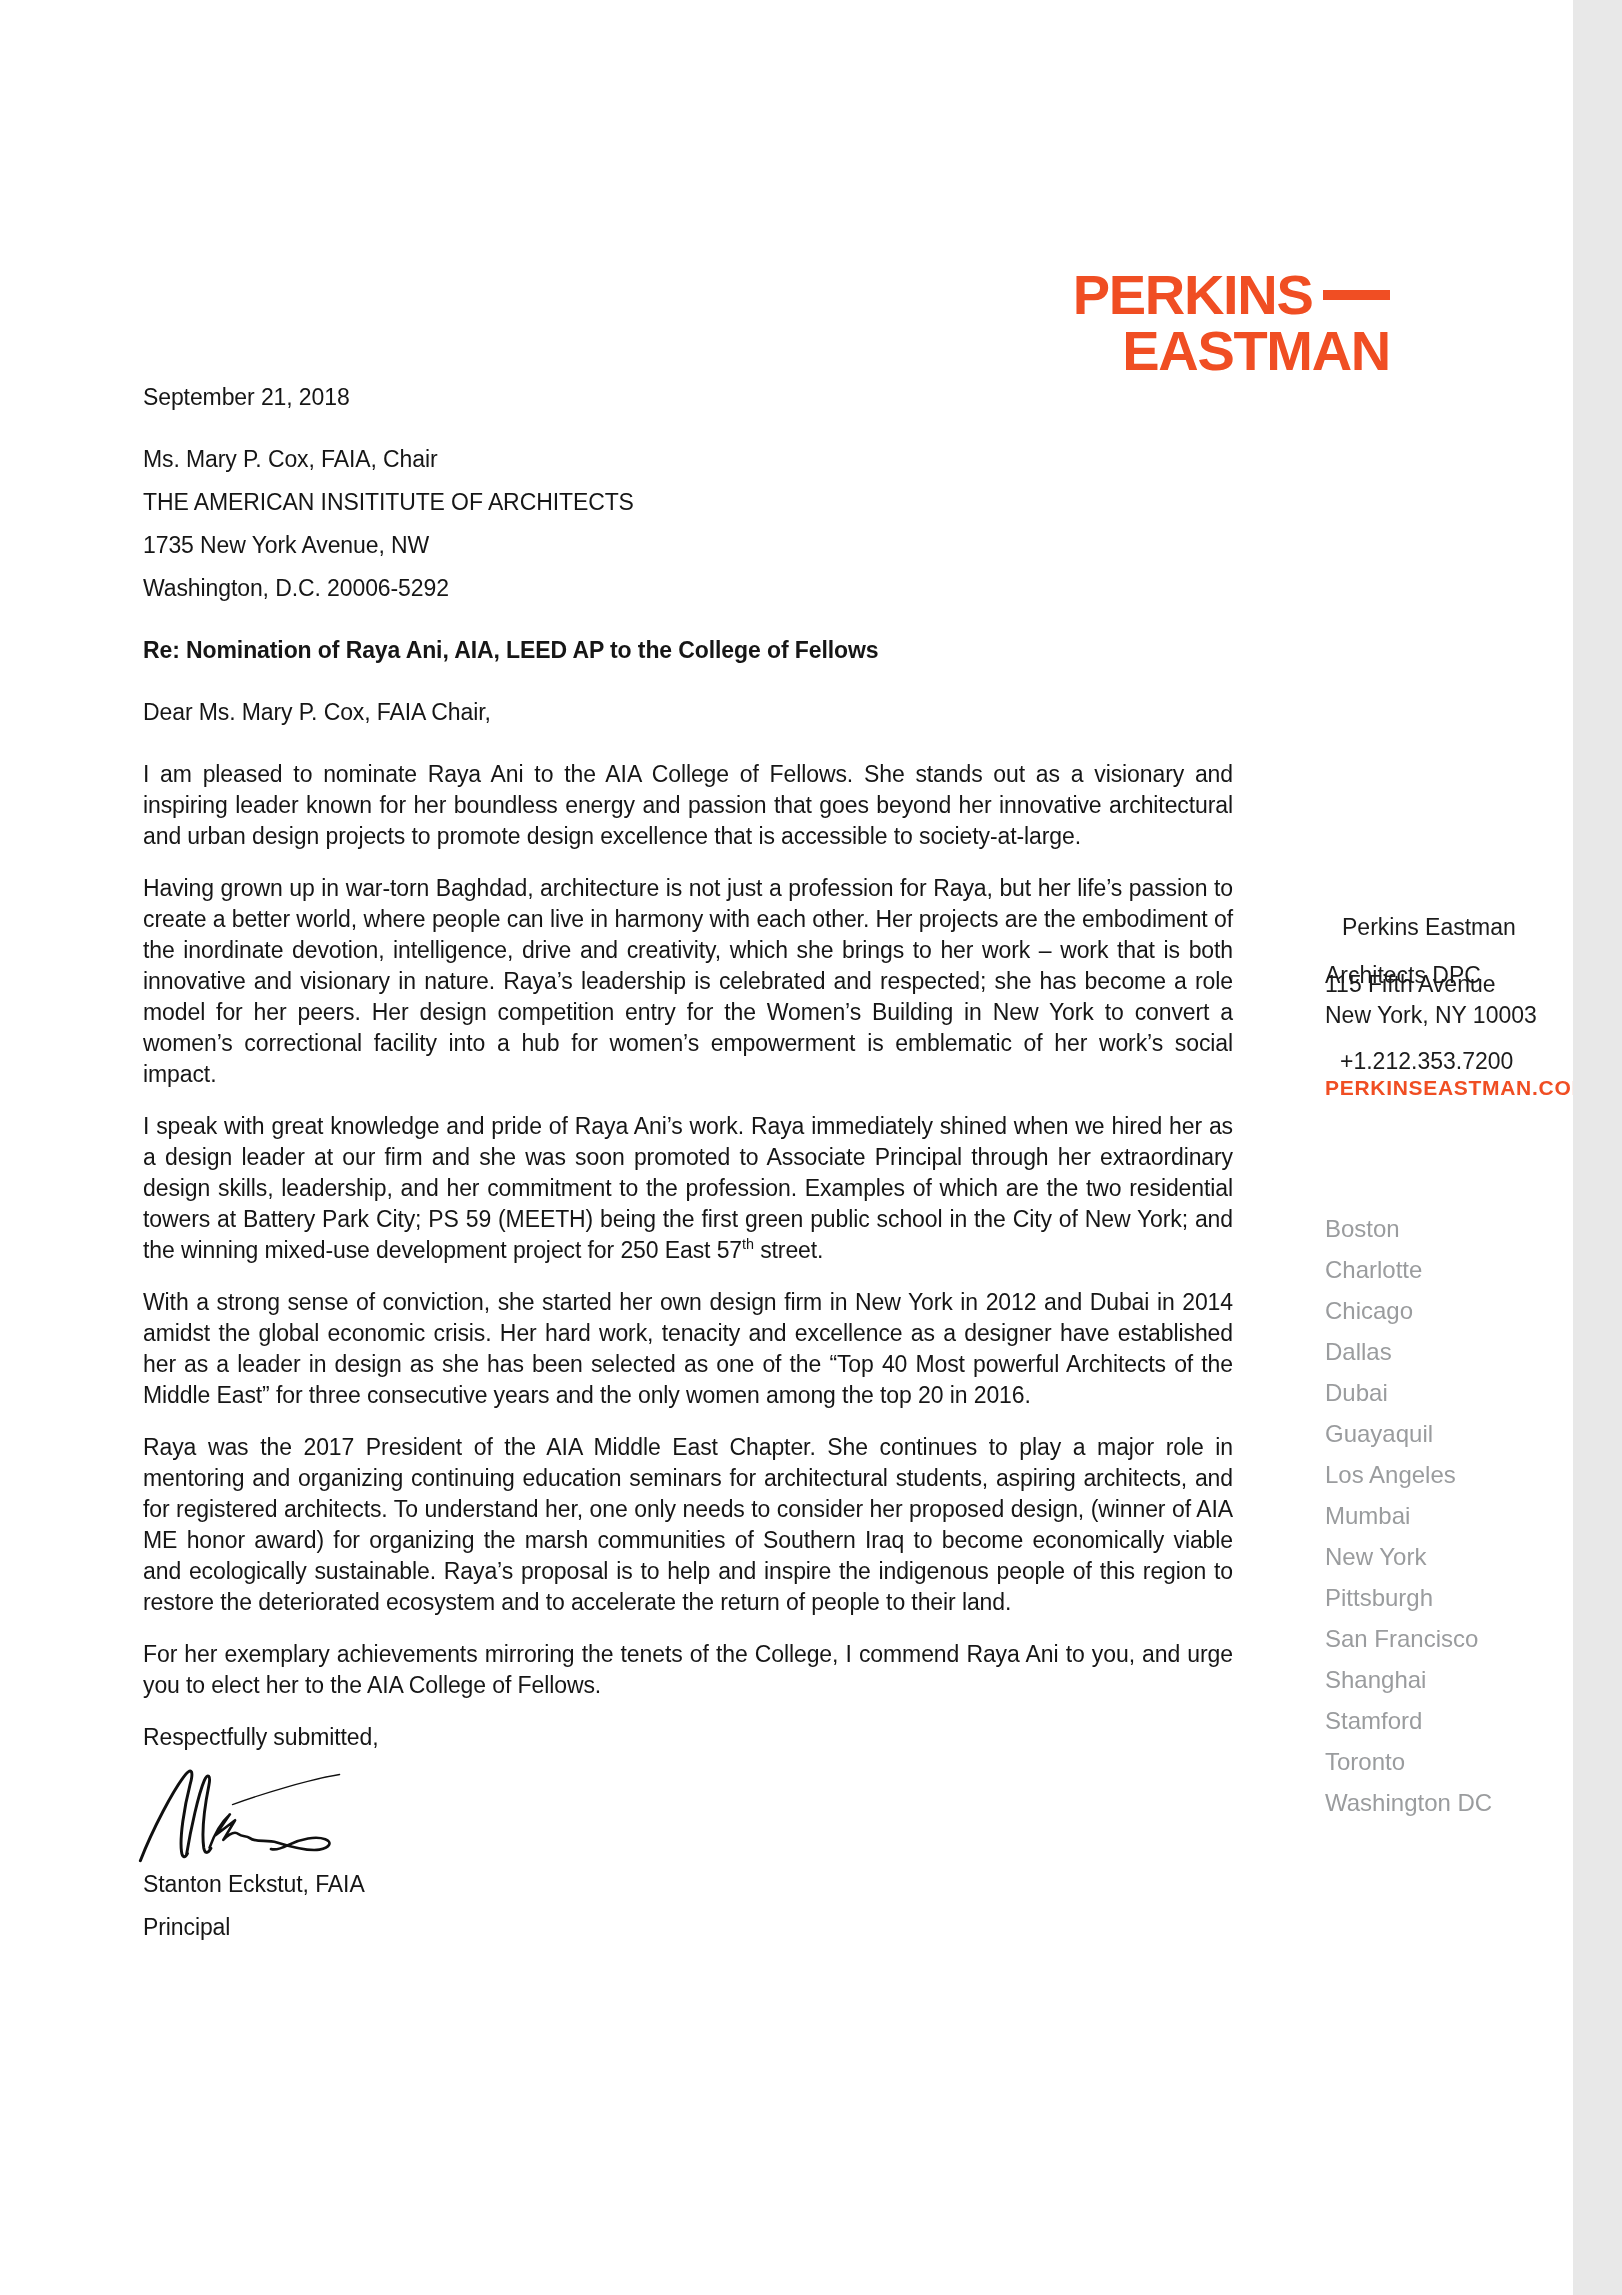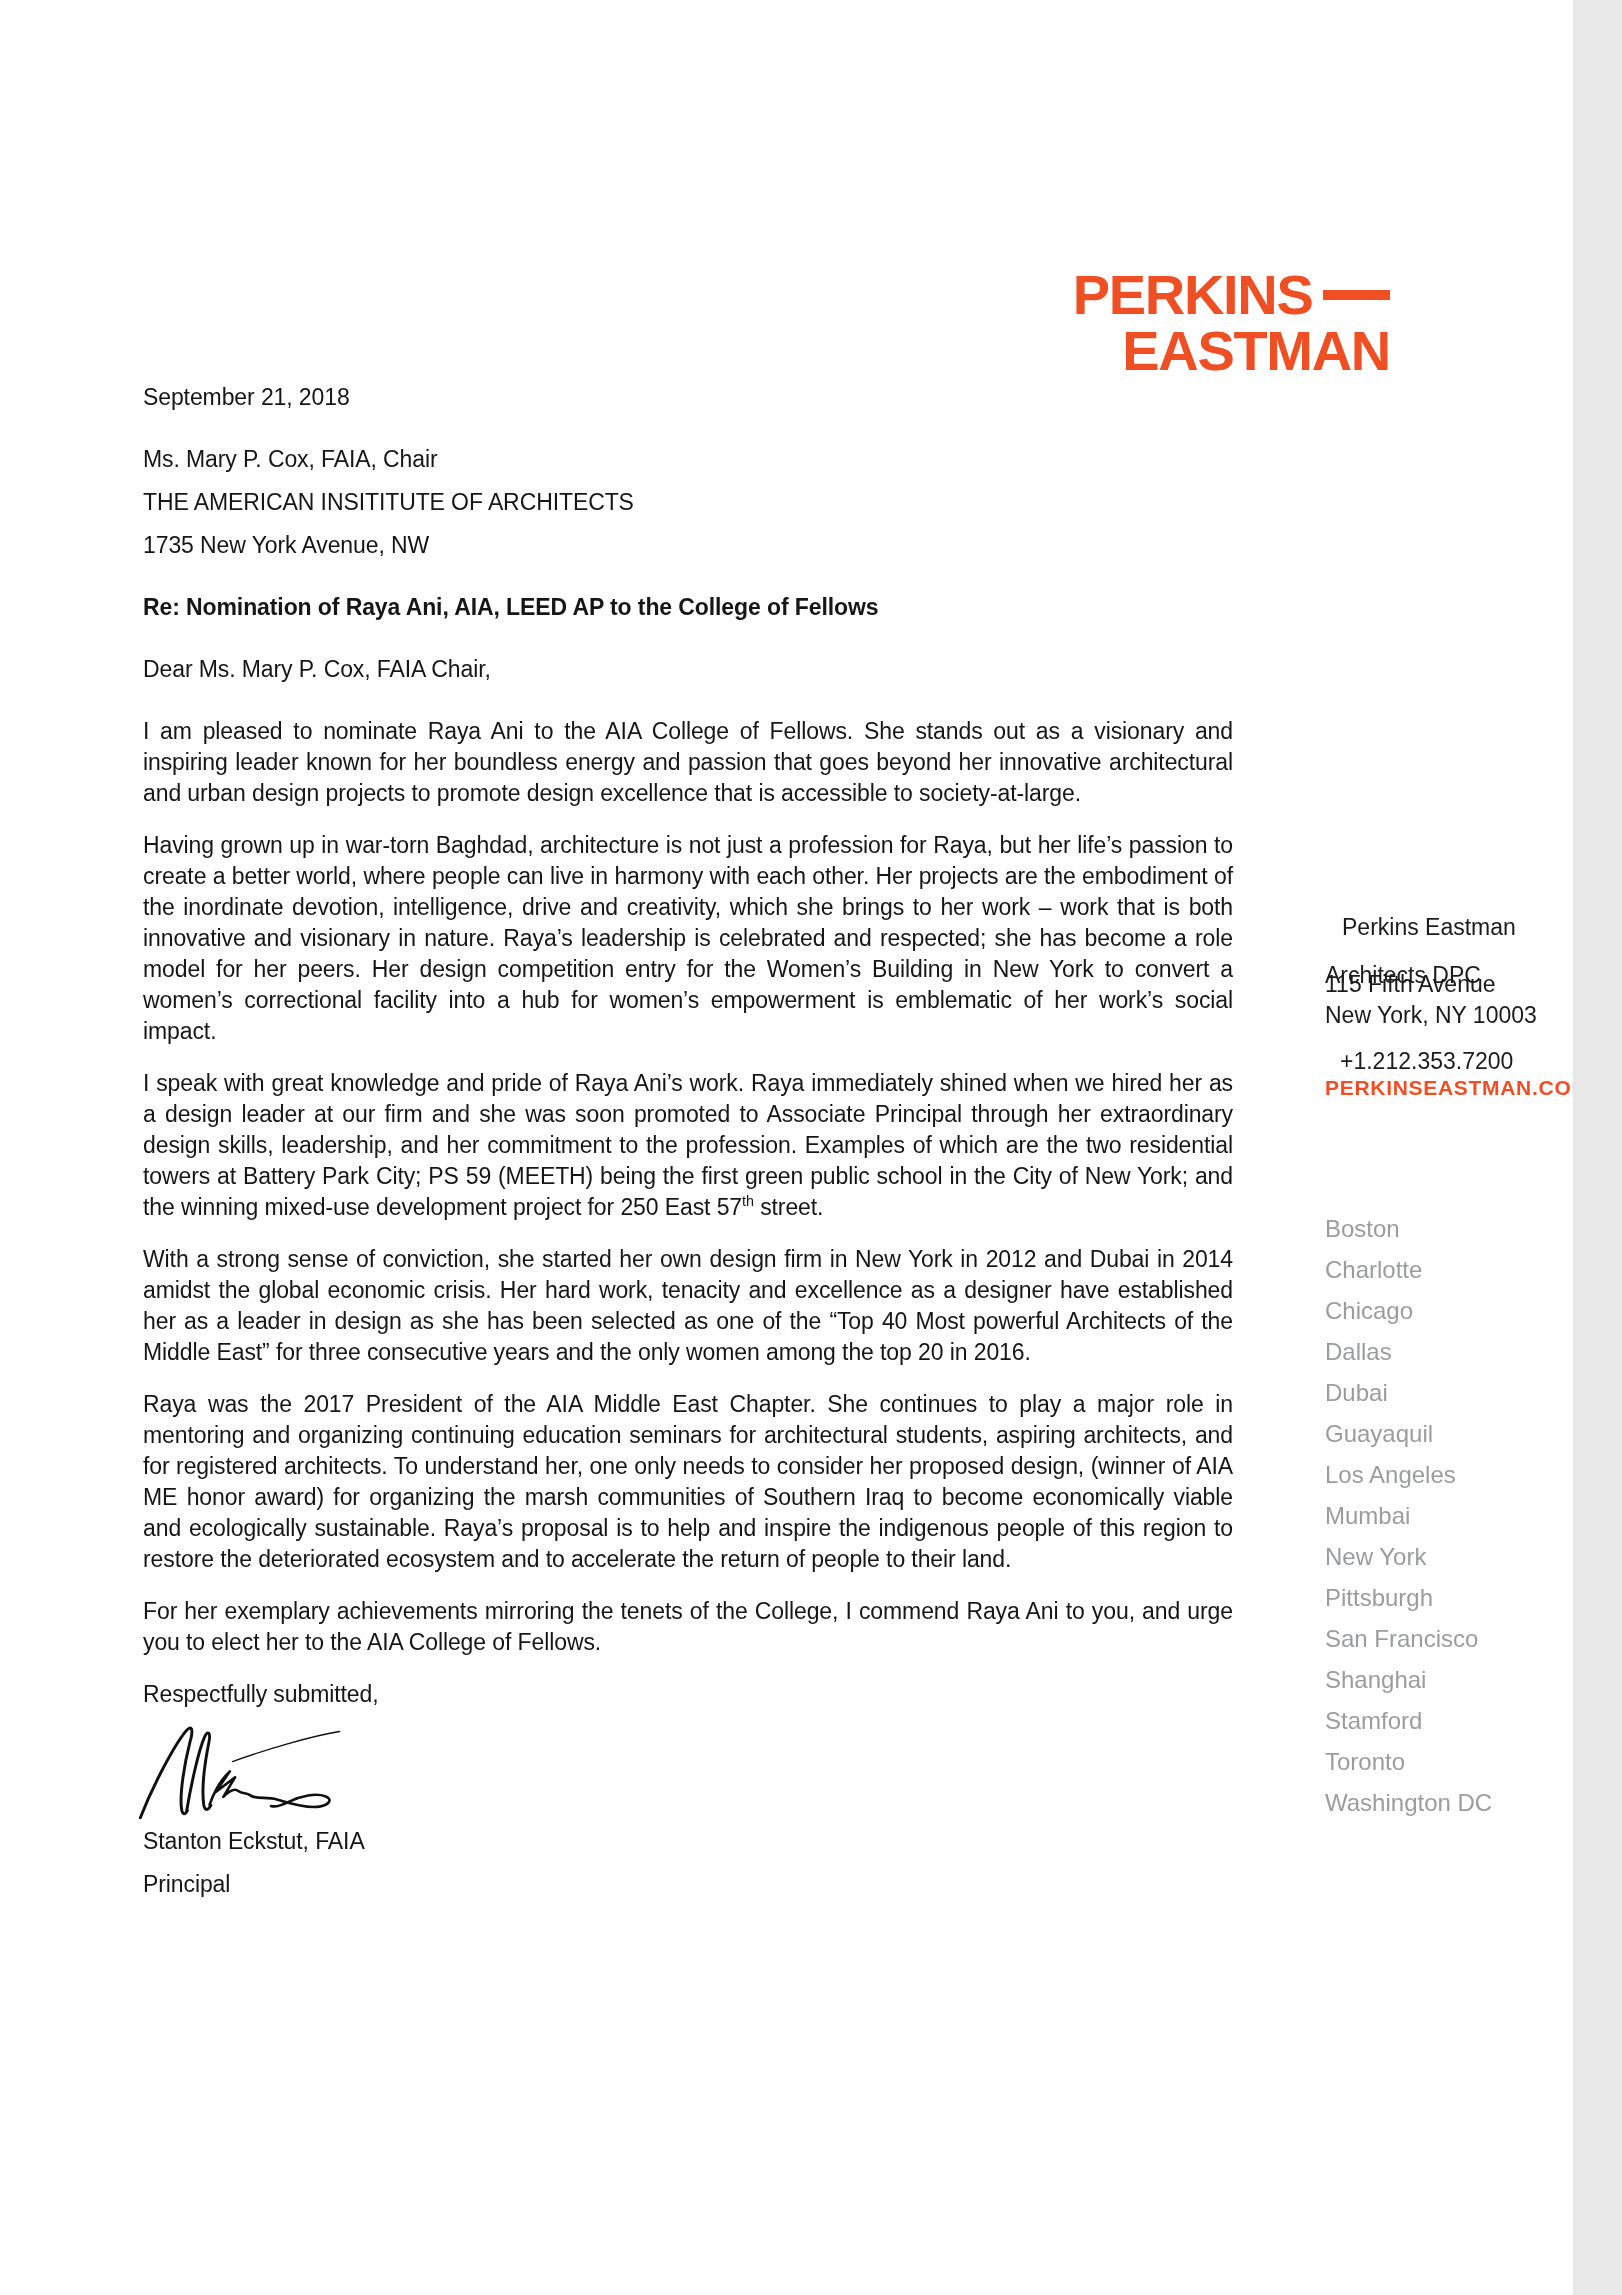--- a/index.html
+++ b/index.html
@@ -121,20 +121,21 @@
   </div>
 
   <div class="letter">
 
     <p class="date">September 21, 2018</p>
 
     <div class="recipient block-gap-line">
       <p>Ms. Mary P. Cox, FAIA, Chair</p>
       <p>THE AMERICAN INSITITUTE OF ARCHITECTS</p>
       <p>1735 New York Avenue, NW</p>
+      <p>Washington, D.C. 20006-5292</p>
     </div>
 
     <p class="subject block-gap-line">Re: Nomination of Raya Ani, AIA, LEED AP to the College of Fellows</p>
 
     <p class="salutation block-gap-line">Dear Ms. Mary P. Cox, FAIA Chair,</p>
 
     <p class="body-par block-gap-line">I am pleased to nominate Raya Ani to the AIA College of Fellows. She stands out as a visionary and inspiring leader known for her boundless energy and passion that goes beyond her innovative architectural and urban design projects to promote design excellence that is accessible to society-at-large.</p>
 
     <p class="body-par block-gap-para">Having grown up in war-torn Baghdad, architecture is not just a profession for Raya, but her life’s passion to create a better world, where people can live in harmony with each other. Her projects are the embodiment of the inordinate devotion, intelligence, drive and creativity, which she brings to her work – work that is both innovative and visionary in nature. Raya’s leadership is celebrated and respected; she has become a role model for her peers. Her design competition entry for the Women’s Building in New York to convert a women’s correctional facility into a hub for women’s empowerment is emblematic of her work’s social impact.</p>
 

